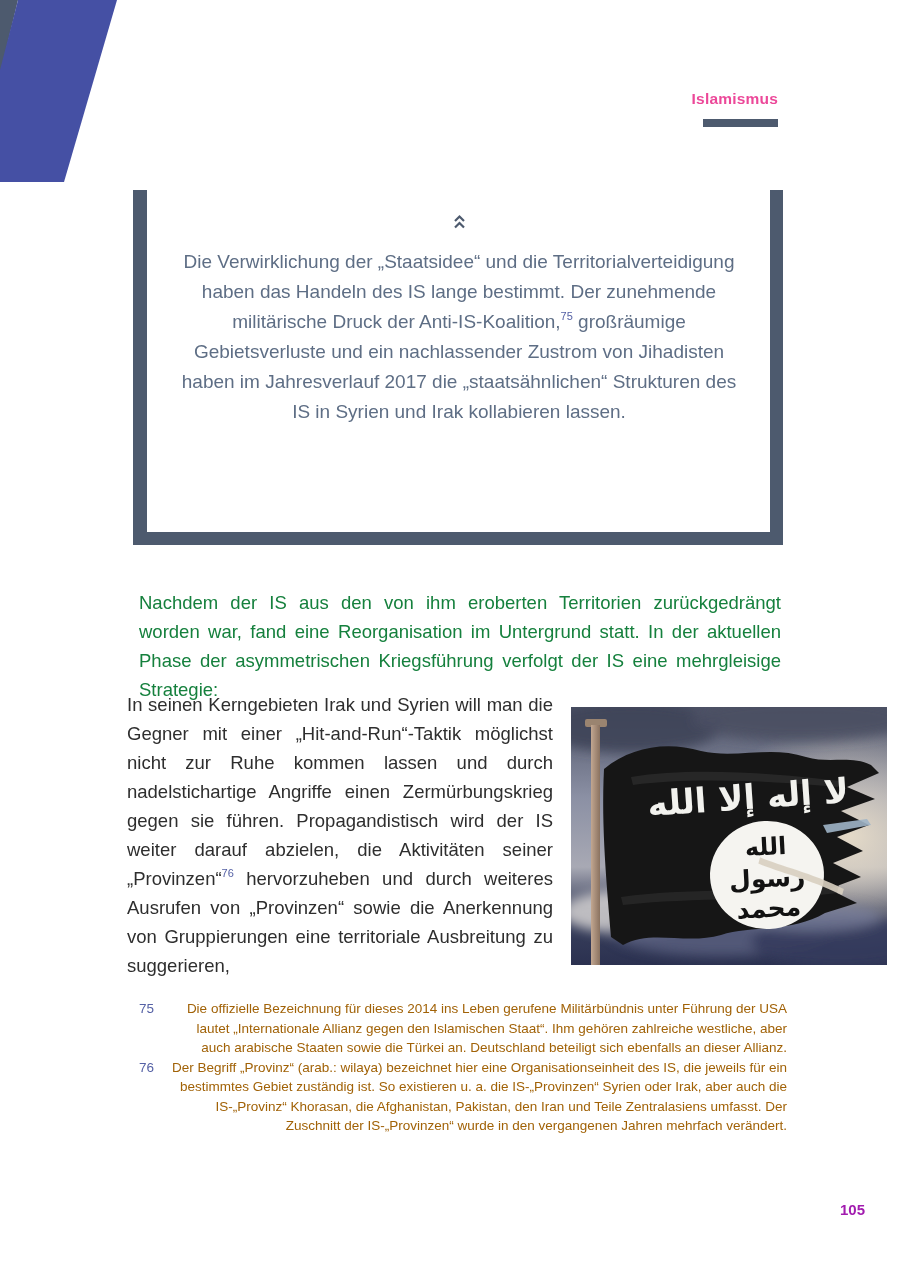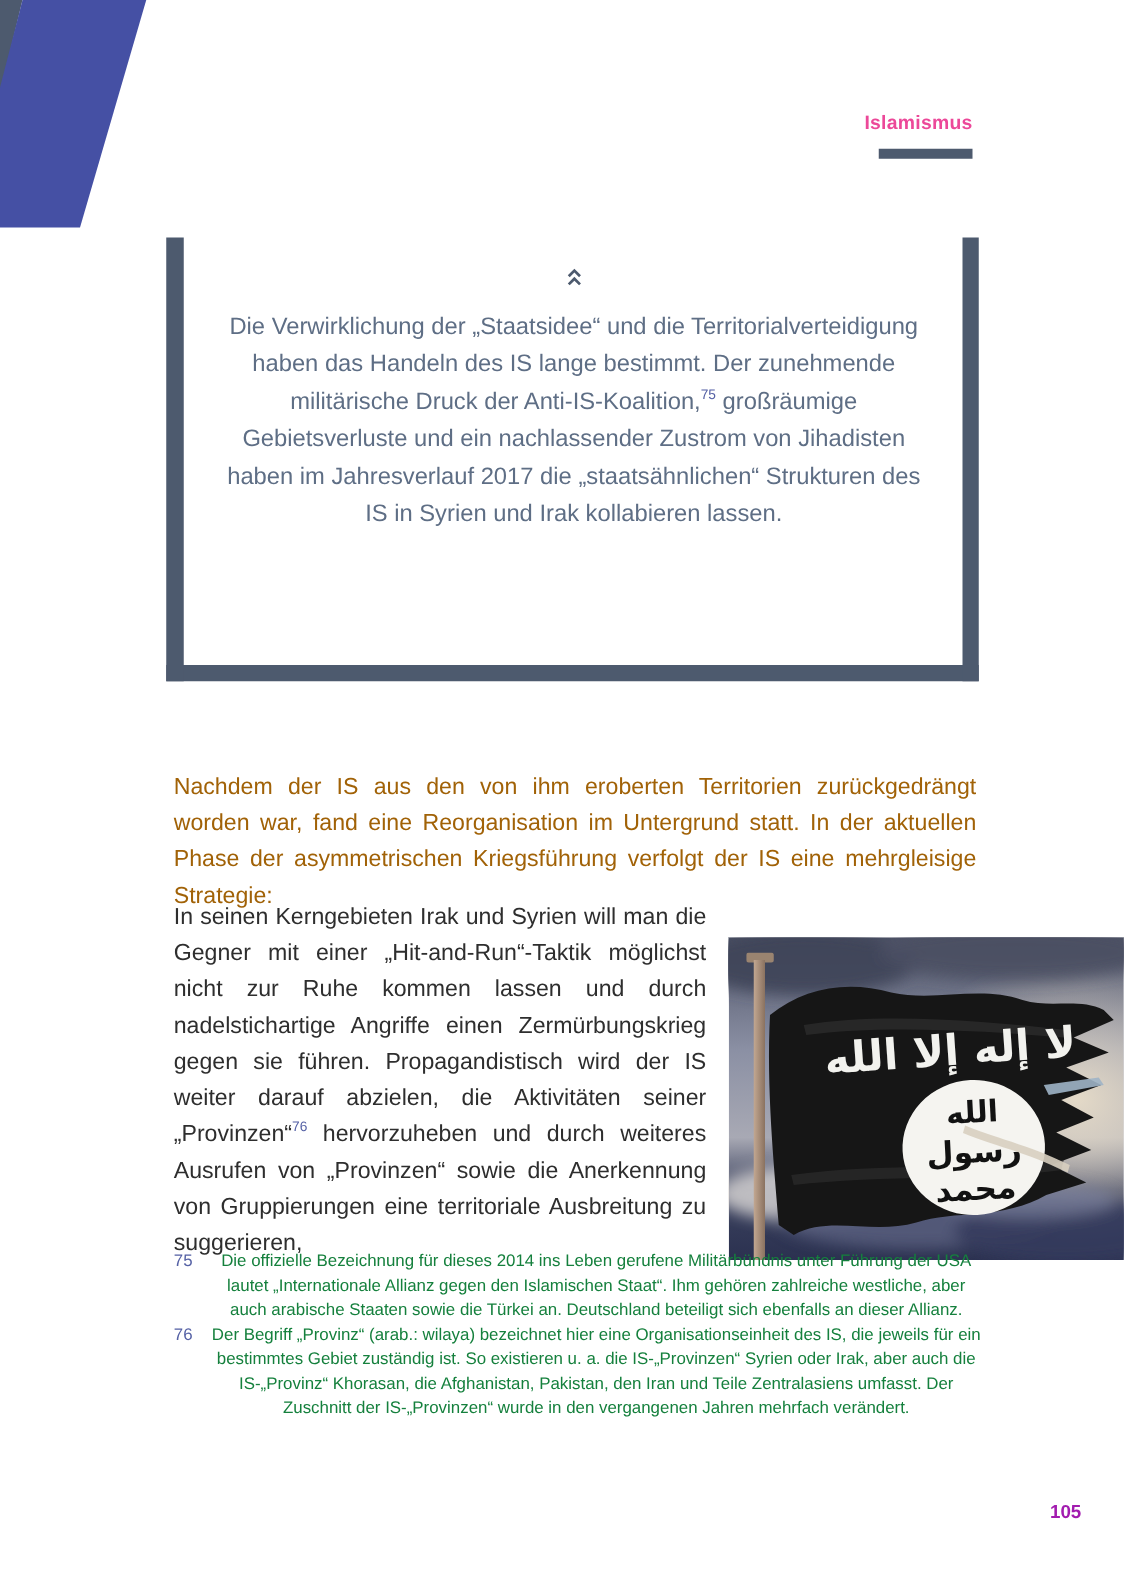--- a/index.html
+++ b/index.html
@@ -27,42 +27,42 @@
     padding:24px 33px 0 34px;
   }
   .callout-chevron{display:block;margin:0 auto 18px auto;width:13px;height:15px;}
   .callout p{
     margin:0 0 18px 0;
     font-size:19px;line-height:30px;color:#5e6e85;text-align:center;
   }
   .sup-ref{font-size:11px;vertical-align:8px;color:#5561a5;line-height:0;}
   
   .para-1{
-    position:absolute;left:139px;top:614px;width:642px;
-    font-size:18.5px;line-height:29px;color:#a16207;text-align:justify;margin:0;
+    position:absolute;left:139px;top:588px;width:642px;
+    font-size:18.5px;line-height:29px;color:#15803d;text-align:justify;margin:0;
   }
   .media-row{
-    position:absolute;left:139px;top:690px;width:761px;
-    display:flex;gap:18px;align-items:flex-end;margin-top:28px;
+    position:absolute;left:127px;top:690px;width:761px;
+    display:flex;gap:18px;align-items:center;
   }
   .media-text{
     width:426px;flex:0 0 426px;
     font-size:18.5px;line-height:29px;color:#2e2e2e;text-align:justify;margin:0;
   }
   .figure{flex:0 0 316px;width:316px;height:258px;margin:2px 0 0 0;}
   .figure svg{display:block;}
   
   .footnotes{position:absolute;left:139px;top:999px;width:648px;}
   .footnote{display:flex;align-items:flex-start;}
   .fn-num{
     flex:0 0 20px;margin-right:8px;
     font-size:13.5px;line-height:19.5px;color:#5561a5;
   }
   .fn-text{
-    flex:1;font-size:13.5px;line-height:19.5px;color:#15803d;text-align:center;
+    flex:1;font-size:13.5px;line-height:19.5px;color:#a16207;text-align:right;
   }
   
   .page-number{
     position:absolute;top:1201px;right:35px;
     font-size:15px;font-weight:bold;color:#a21caf;
   }
 </style>
 </head>
 <body>
 

